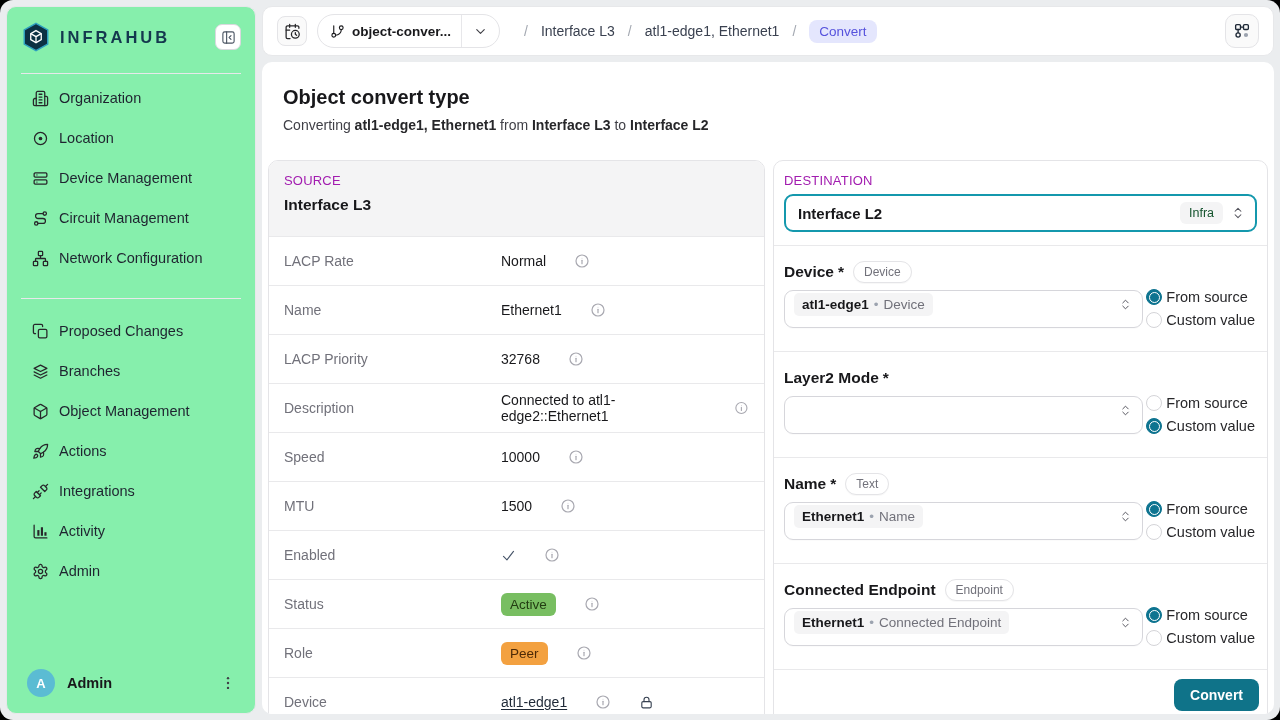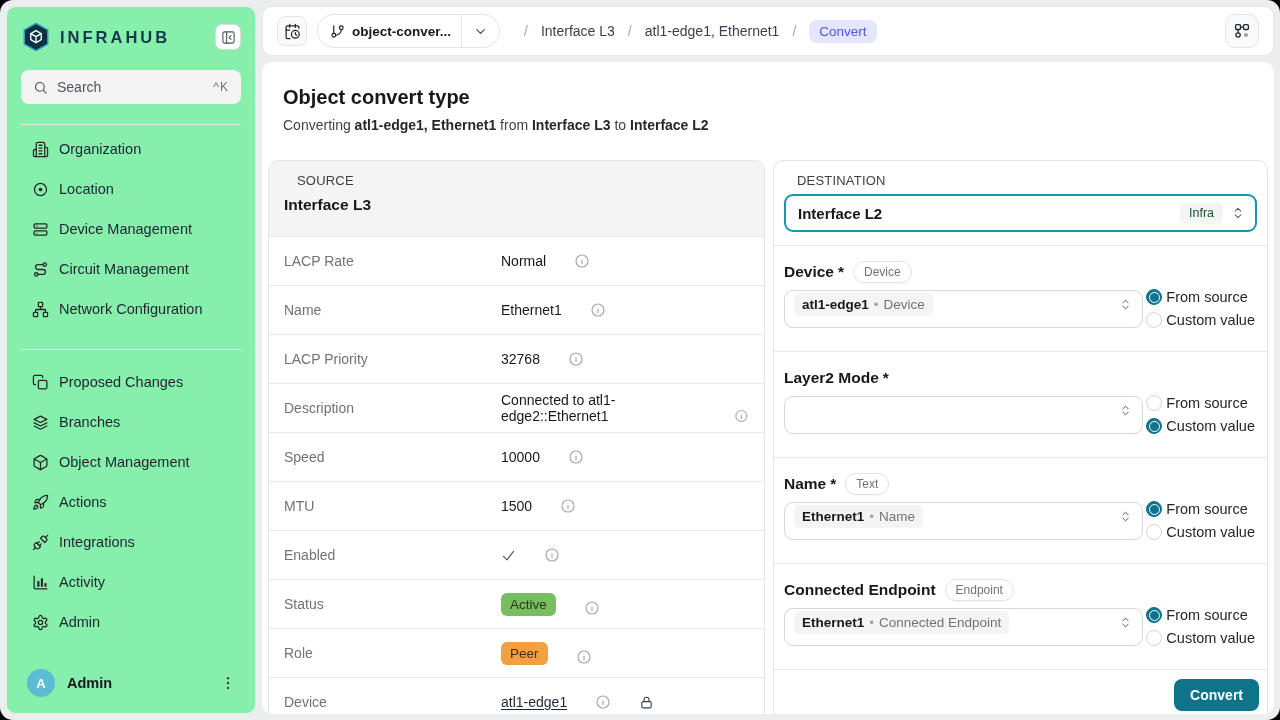--- a/index.html
+++ b/index.html
@@ -42,25 +42,25 @@
   .main-card { position:absolute; left:262px; right:6px; top:62px; bottom:6px; background:#fff; border-radius:10px; overflow:hidden; }
   .page-head { padding:24px 21px 0; }
   .page-title { font-size:20px; font-weight:700; color:#18181b; line-height:22px; }
   .page-sub { margin-top:9px; font-size:14px; color:#3f3f46; line-height:17px; }
   .page-sub b { color:#27272a; }
   .panels { display:flex; align-items:flex-start; gap:8px; padding:0 6px; margin-top:26px; }
 
   
   .src-panel { width:497px; flex:none; background:#fff; border:1px solid #e4e4e7; border-radius:10px; overflow:hidden; }
   .src-head { background:#f4f4f5; padding:12px 15px 22px; }
-  .panel-eyebrow { font-size:13px; color:#404040; letter-spacing:.2px;margin-left:13px; }
+  .panel-eyebrow { font-size:13px; color:#a21caf; letter-spacing:.2px; }
   .src-type { margin-top:8px; font-size:15.5px; font-weight:700; color:#18181b; }
   .src-row { display:flex; align-items:center; min-height:49px; padding:0 15px; border-top:1px solid #e9e9eb; background:#fff; }
   .src-label { width:217px; flex:none; font-size:14px; color:#71717a; }
-  .src-value { display:flex; align-items:flex-end; gap:28px; font-size:14px; color:#18181b; }
+  .src-value { display:flex; align-items:center; gap:28px; font-size:14px; color:#18181b; }
   .badge { font-size:13.5px; padding:4px 9px; border-radius:6px; font-weight:400; }
   .badge.green { background:#78be61; color:#223d12; }
   .badge.orange { background:#f3a140; color:#4e2a06; }
   .val-link { color:#1f2937; text-decoration:underline; text-underline-offset:2px; cursor:pointer; }
   .info-i { color:#a8a8b0; cursor:pointer; }
   .lock-i { color:#374151; }
   .check-i { color:#475569; }
 
   
   .dst-panel { flex:1; background:#fff; border:1px solid #e4e4e7; border-radius:10px; overflow:hidden; }
@@ -103,28 +103,20 @@
       <span class="brand">INFRAHUB</span>
       <span class="collapse-btn">
         <svg class="icon" width="15" height="15" viewBox="0 0 24 24">
             <rect x="3" y="3" width="18" height="18" rx="3"></rect>
             <path d="M9 3v18"></path>
             <path d="m16 15-3-3 3-3"></path>
           </svg>
       </span>
     </div>
 
-    <div class="search-box">
-      <svg class="icon" width="15" height="15" viewBox="0 0 24 24">
-          <circle cx="11" cy="11" r="7"></circle>
-          <path d="m21 21-4.3-4.3"></path>
-        </svg>
-      <span>Search</span>
-      <span class="kbd">^K</span>
-    </div>
 
     <div class="side-divider"></div>
 
     <nav class="nav">
       <div class="nav-item">
         <span class="nicon">
             <svg class="icon" width="17" height="17" viewBox="0 0 24 24">
               <path d="M6 22V4a2 2 0 0 1 2-2h8a2 2 0 0 1 2 2v18Z"></path>
               <path d="M6 12H4a2 2 0 0 0-2 2v6a2 2 0 0 0 2 2h2"></path>
               <path d="M18 9h2a2 2 0 0 1 2 2v9a2 2 0 0 1-2 2h-2"></path>

